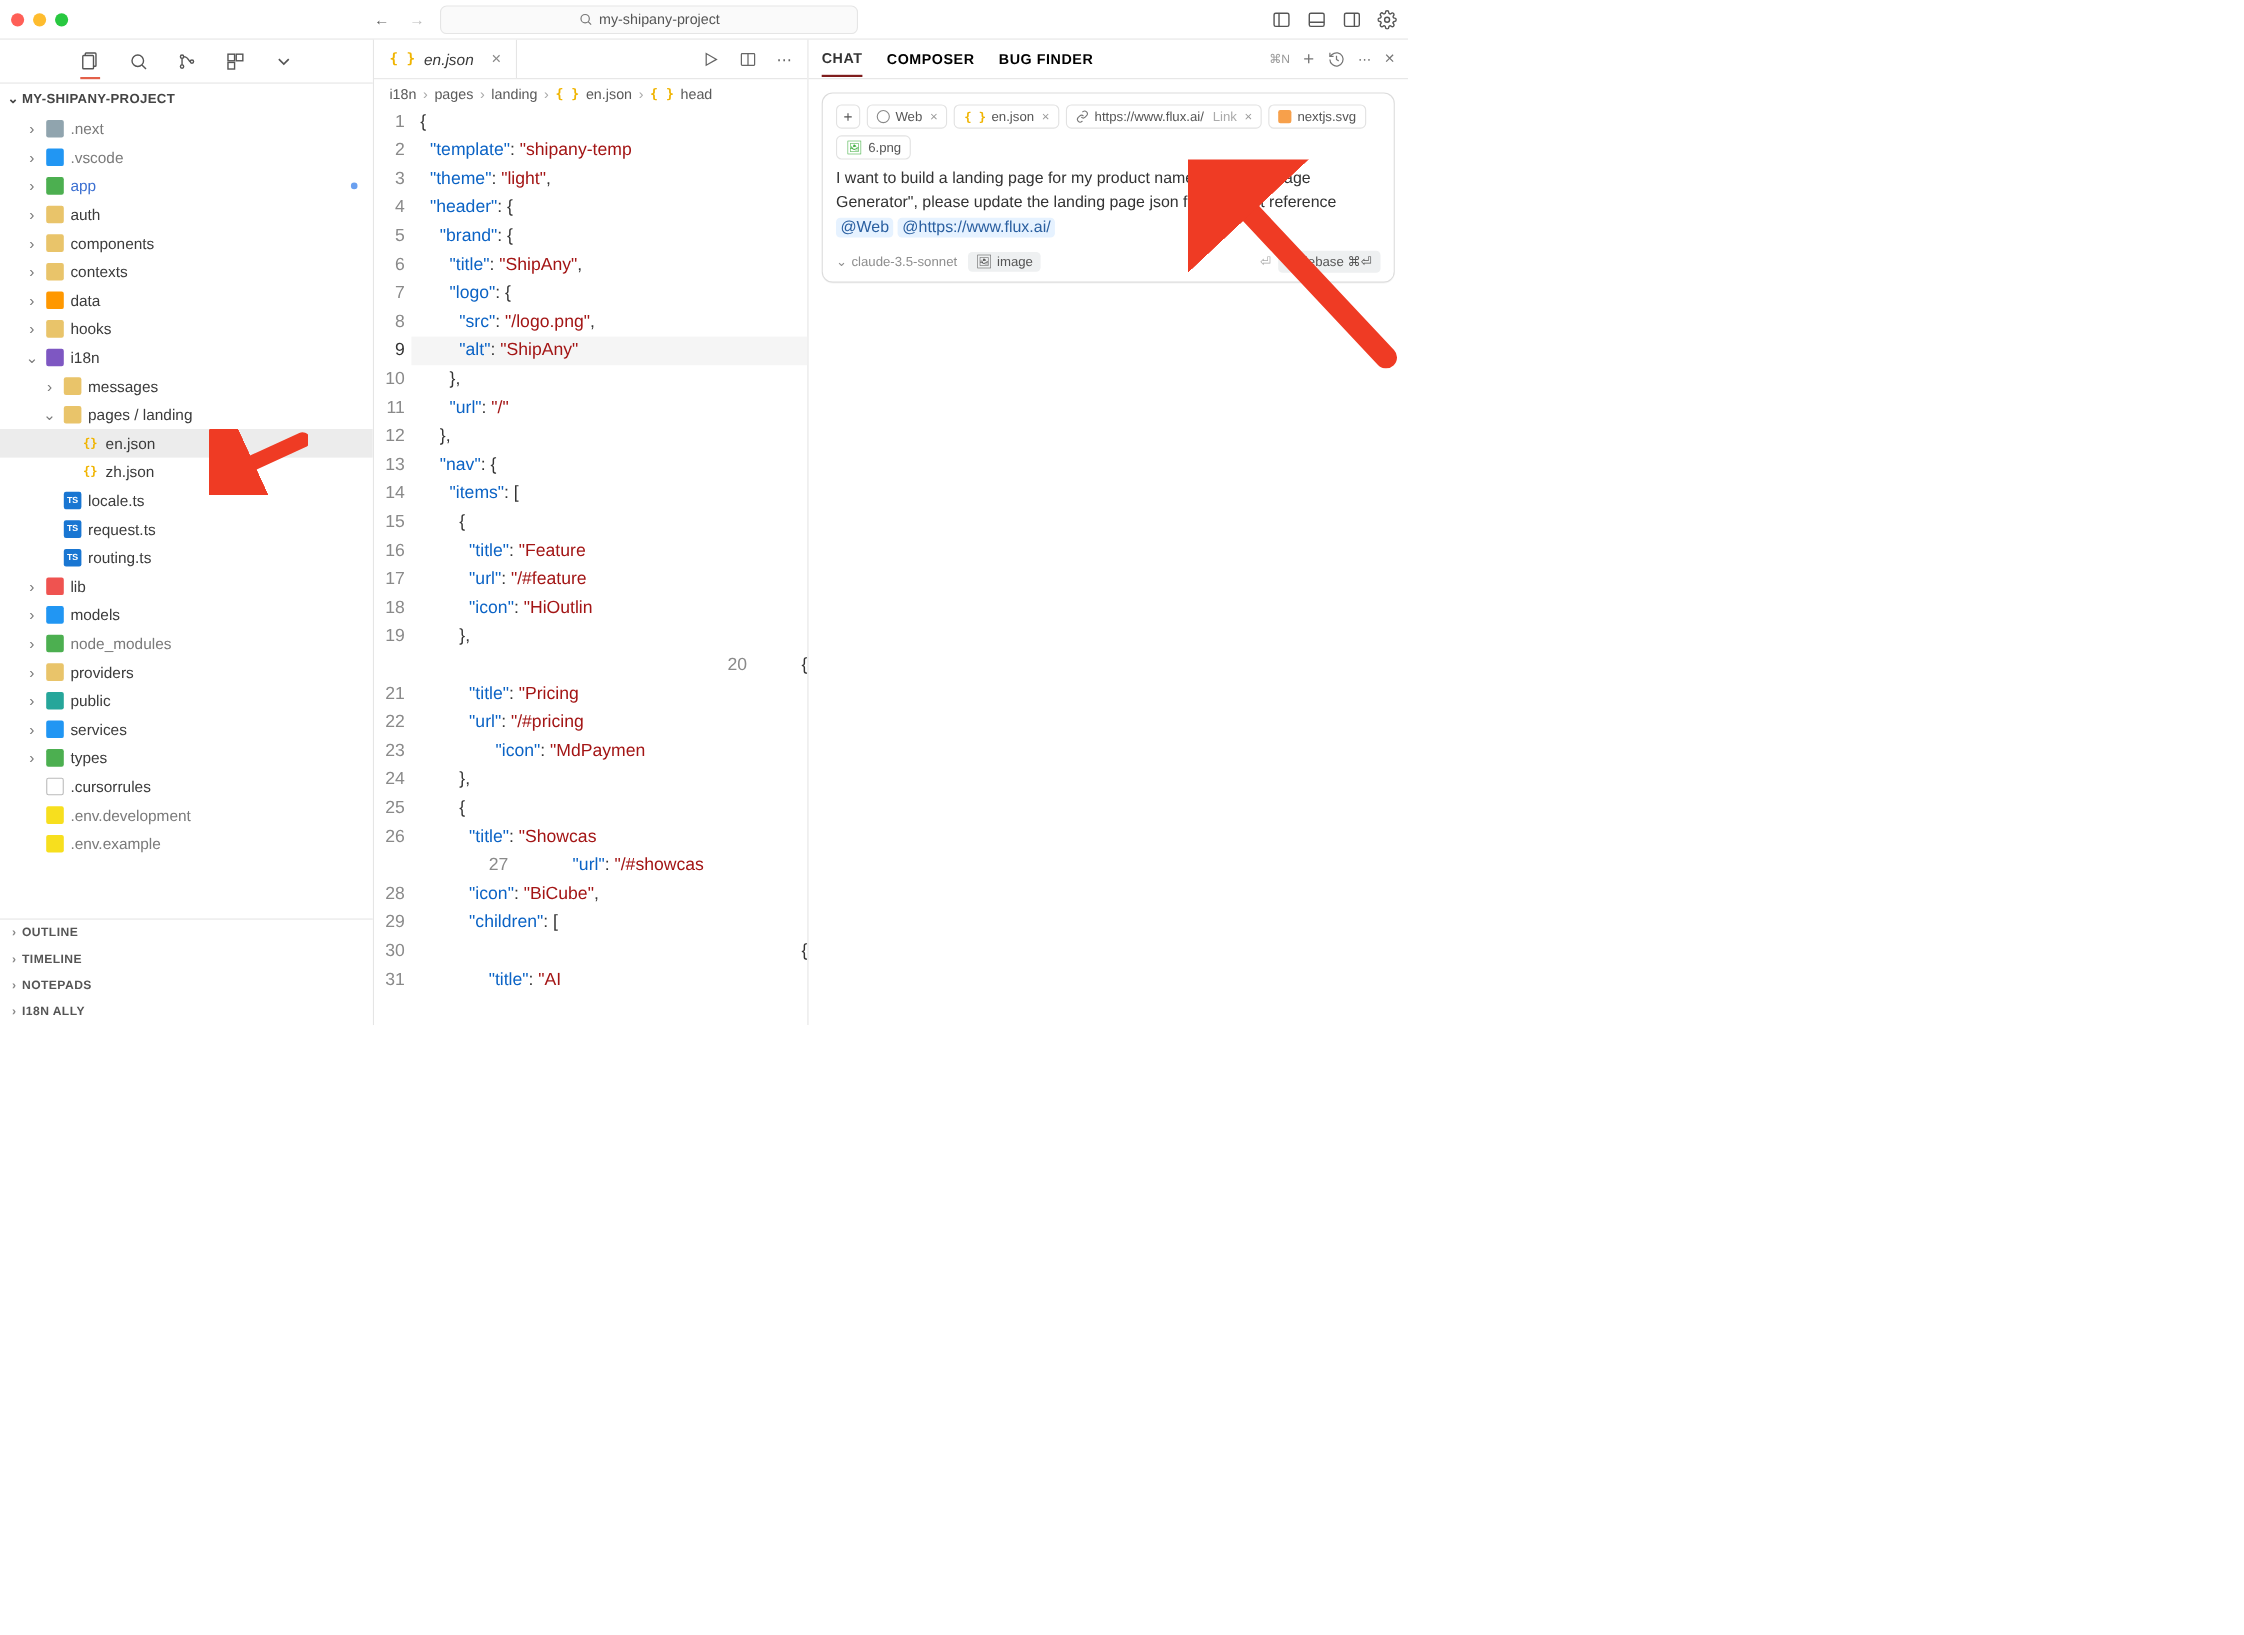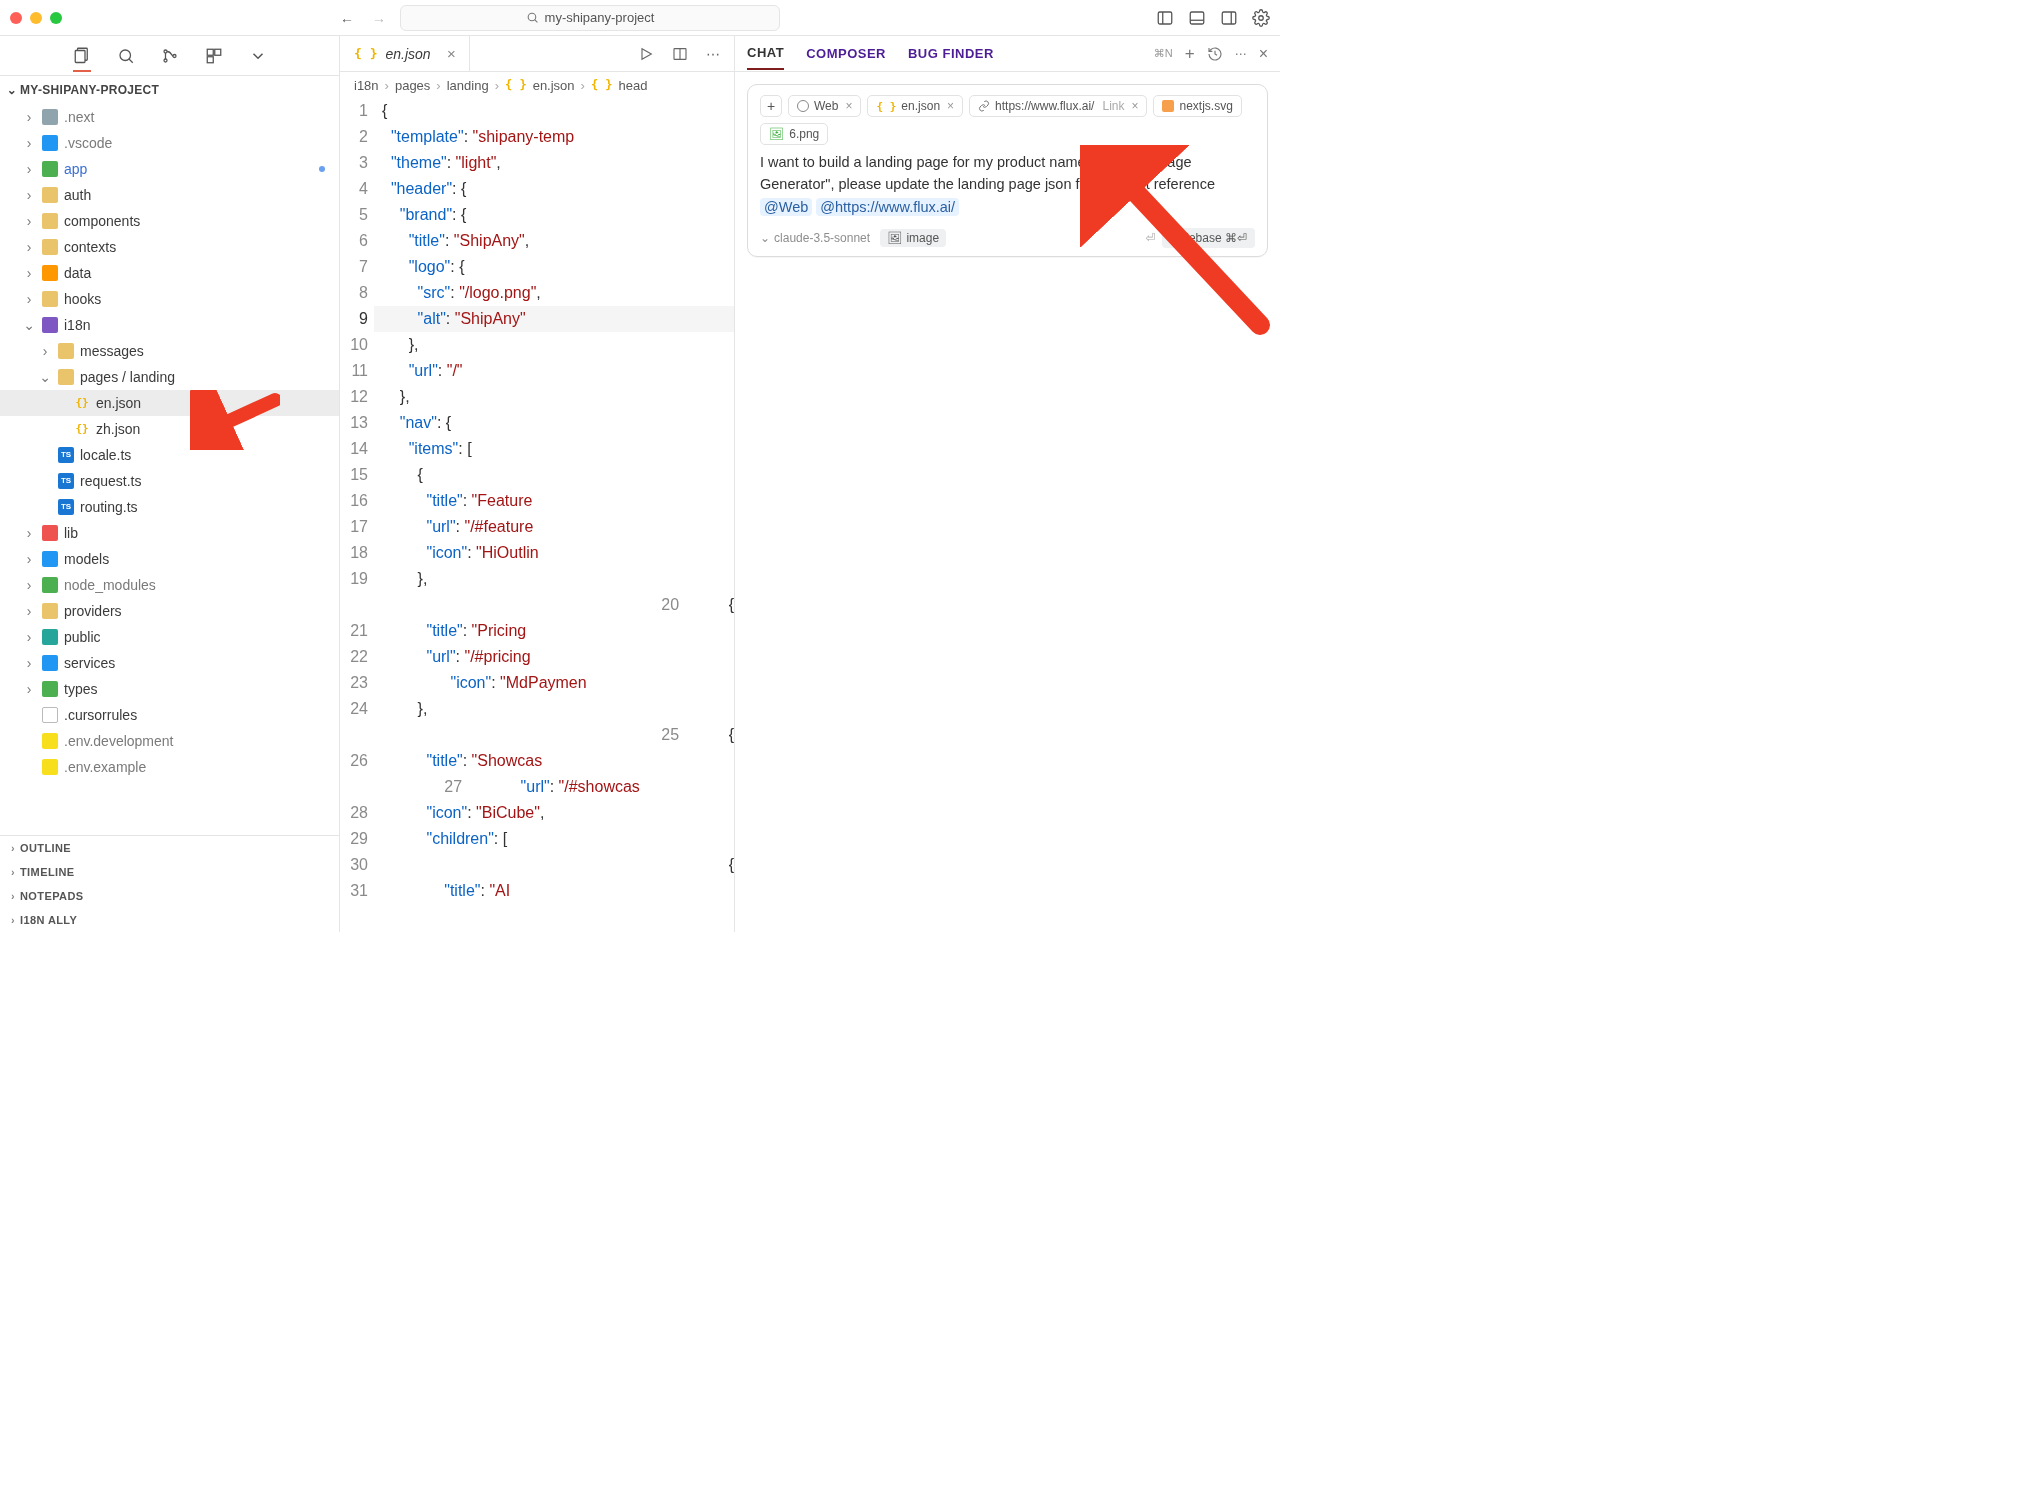--- a/index.html
+++ b/index.html
@@ -82,21 +82,21 @@
   .breadcrumbs .sep{color:#aaa;}
   .breadcrumbs .jsonico{color:#f0b400;font:700 12px monospace;}
   .code{flex:1;overflow:auto;position:relative;}
   .code .highlight{position:absolute;left:34px;right:0;background:#f5f5f5;height:26px;}
   .codeline{display:flex;font-family:Menlo,Consolas,monospace;font-size:16px;line-height:26px;height:26px;white-space:pre;}
   .ln{width:42px;text-align:right;padding-right:14px;color:var(--line);flex:none;}
   .tk-k{color:var(--key);} .tk-s{color:var(--str);} .tk-b{color:var(--json-brace);}
 
   
   .chat-tabs{height:36px;display:flex;align-items:center;padding:0 12px;border-bottom:1px solid var(--border);gap:22px;}
-  .chat-tab{font-size:13px;font-weight:700;letter-spacing:.5px;color:#4c1d95;}
+  .chat-tab{font-size:13px;font-weight:700;letter-spacing:.5px;color:#000000;}
   .chat-tab.active{color:#333;border-bottom:2px solid #7f1d1d;padding-bottom:8px;margin-top:8px;}
   .ct-right{margin-left:auto;display:flex;align-items:center;gap:12px;color:#777;font-size:12px;}
   .ct-right .kbd{font-size:11px;color:#999;}
 
   .chat-body{padding:12px;display:flex;flex-direction:column;gap:8px;}
   .chat-card{border:1px solid #dcdcdc;border-radius:10px;padding:10px 12px 8px;box-shadow:0 1px 0 rgba(0,0,0,.03);}
   .chip-row{display:flex;flex-wrap:wrap;gap:6px;margin-bottom:6px;}
   .chip{display:inline-flex;align-items:center;gap:5px;height:22px;padding:0 8px;border:1px solid #e2e2e2;border-radius:5px;background:#fff;font-size:12px;color:#555;}
   .chip .x{color:#999;font-size:12px;margin-left:2px;}
   .chip .ic-sq{width:12px;height:12px;border-radius:2px;}
@@ -414,21 +414,21 @@
         <div class="codeline" style="position: relative;"><span class="ln">15</span><span>        <span class="tk-b">{</span></span></div>
         <div class="codeline" style="position: relative;"><span class="ln">16</span><span>          <span class="tk-k">"title"</span><span class="tk-b">: </span><span class="tk-s">"Feature</span></span></div>
         <div class="codeline" style="position: relative;"><span class="ln">17</span><span>          <span class="tk-k">"url"</span><span class="tk-b">: </span><span class="tk-s">"/#feature</span></span></div>
         <div class="codeline" style="position: relative;"><span class="ln">18</span><span>          <span class="tk-k">"icon"</span><span class="tk-b">: </span><span class="tk-s">"HiOutlin</span></span></div>
         <div class="codeline" style="position: relative;"><span class="ln">19</span><span>        <span class="tk-b">},</span></span></div>
         <div class="codeline" style="position: relative; justify-content: flex-end;"><span class="ln">20</span><span>        <span class="tk-b">{</span></span></div>
         <div class="codeline" style="position: relative;"><span class="ln">21</span><span>          <span class="tk-k">"title"</span><span class="tk-b">: </span><span class="tk-s">"Pricing</span></span></div>
         <div class="codeline" style="position: relative;"><span class="ln">22</span><span>          <span class="tk-k">"url"</span><span class="tk-b">: </span><span class="tk-s">"/#pricing</span></span></div>
         <div class="codeline" style="position: relative; gap: 24px;"><span class="ln">23</span><span>          <span class="tk-k">"icon"</span><span class="tk-b">: </span><span class="tk-s">"MdPaymen</span></span></div>
         <div class="codeline" style="position: relative;"><span class="ln">24</span><span>        <span class="tk-b">},</span></span></div>
-        <div class="codeline" style="position: relative; justify-content: flex-end;"><span class="ln">25</span><span>        <span class="tk-b">{</span></span></div>
+        <div class="codeline" style="position: relative;"><span class="ln">25</span><span>        <span class="tk-b">{</span></span></div>
         <div class="codeline" style="position: relative;"><span class="ln">26</span><span>          <span class="tk-k">"title"</span><span class="tk-b">: </span><span class="tk-s">"Showcas</span></span></div>
         <div class="codeline" style="position: relative; justify-content: center;"><span class="ln">27</span><span>          <span class="tk-k">"url"</span><span class="tk-b">: </span><span class="tk-s">"/#showcas</span></span></div>
         <div class="codeline" style="position: relative;"><span class="ln">28</span><span>          <span class="tk-k">"icon"</span><span class="tk-b">: </span><span class="tk-s">"BiCube"</span><span class="tk-b">,</span></span></div>
         <div class="codeline" style="position: relative;"><span class="ln">29</span><span>          <span class="tk-k">"children"</span><span class="tk-b">: [</span></span></div>
         <div class="codeline" style="position: relative; justify-content: space-between;"><span class="ln">30</span><span>            <span class="tk-b">{</span></span></div>
         <div class="codeline" style="position: relative;"><span class="ln">31</span><span>              <span class="tk-k">"title"</span><span class="tk-b">: </span><span class="tk-s">"AI </span></span></div>
       </div>
   </div>
 
   <div class="chatpane">

